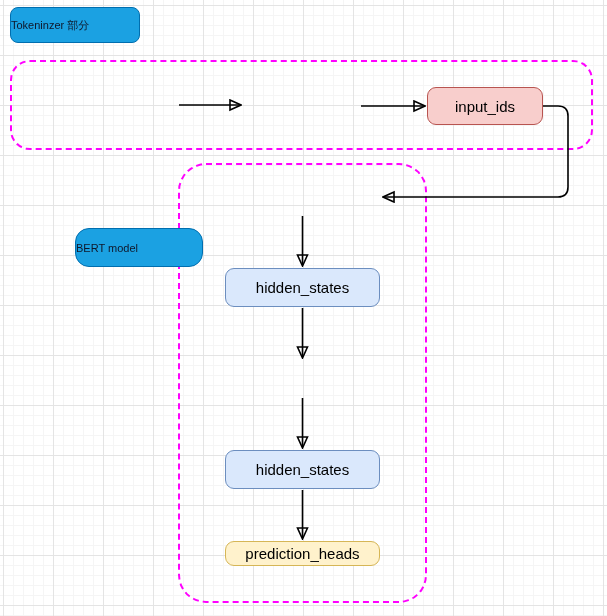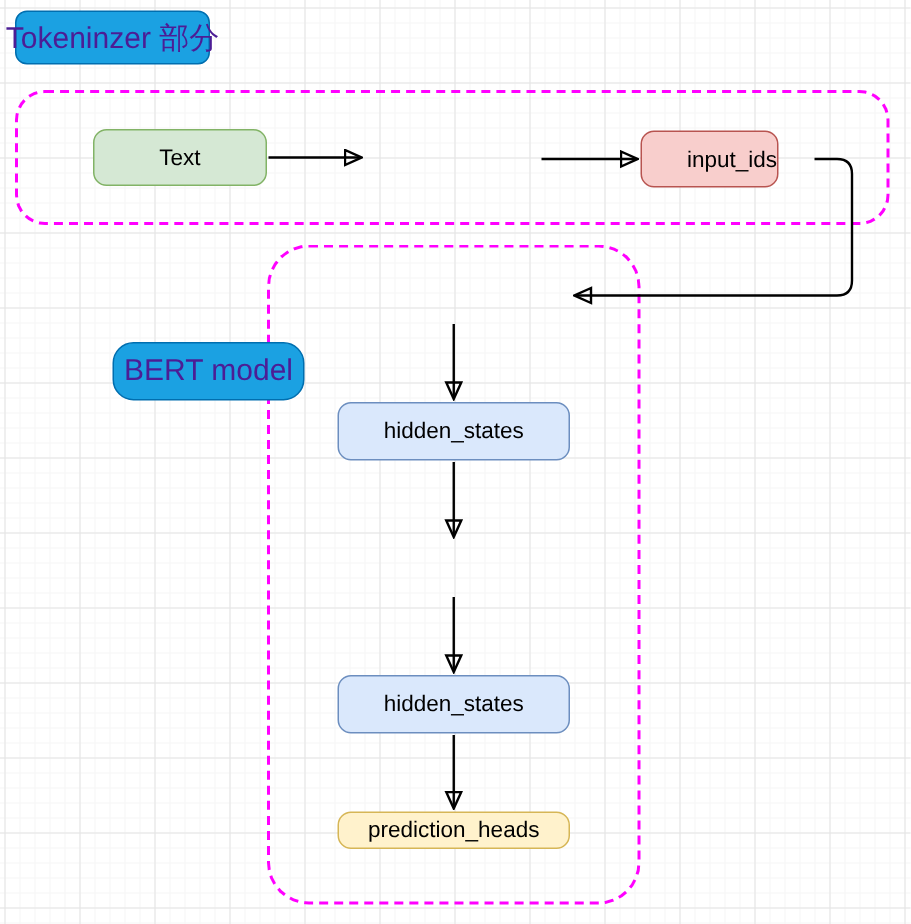--- a/index.html
+++ b/index.html
@@ -22,45 +22,45 @@
   }
   .node, .badge, .container { position: absolute; box-sizing: border-box; }
   .node {
     display: flex; align-items: center; justify-content: center;
     border-radius: 9px;
     border: 1.6px solid #000;
     font-size: 15px; color: #000;
     white-space: nowrap;
   }
   .badge {
-    display: flex; align-items: center; justify-content: center;
+    display: flex; align-items: center; justify-content: flex-start;
     border-radius: 8px;
     background: #1ba1e2;
     border: 1px solid #006eaf;
-    color: #4c1d95;
-    font-size: 20px; font-weight: 500;
+    color: #0f172a;
+    font-size: 11px; font-weight: 500;
     white-space: nowrap;
     z-index: 3;
   }
   .container {
     border: 2px dashed #ff00ff;
     background: transparent;
     z-index: 1;
   }
   .node { z-index: 2; }
   .green  { background: #d5e8d4; border-color: #82b366; }
   .yellow { background: #fff2cc; border-color: #d6b656; }
   .red    { background: #f8cecc; border-color: #b85450; }
   .blue   { background: #dae8fc; border-color: #6c8ebf; }
 
   #badge-tokenizer   { left: 10px;  top: 7px;   width: 130px; height: 36px; }
   #container-tokenizer { left: 10px; top: 60px; width: 583px; height: 90px; border-radius: 20px; }
   #node-text         { left: 62px;  top: 86px;  width: 116px; height: 38px; }
   #node-tokenizer    { left: 243px; top: 87px;  width: 117px; height: 38px; }
-  #node-input-ids    { left: 427px; top: 87px;  width: 92px; height: 38px; justify-content: flex-end; }
+  #node-input-ids    { left: 427px; top: 87px;  width: 116px; height: 38px; }
   #container-bert    { left: 178px; top: 163px; width: 249px; height: 440px; border-radius: 28px; }
   #badge-bert        { left: 75px;  top: 228px; width: 128px; height: 39px; border-radius: 14px; }
   #node-embedding    { left: 225px; top: 177px; width: 155px; height: 38px; }
   #node-hidden-1     { left: 225px; top: 268px; width: 155px; height: 39px; }
   #node-encoder      { left: 223px; top: 360px; width: 157px; height: 37px; }
   #node-hidden-2     { left: 225px; top: 450px; width: 155px; height: 39px; }
   #node-prediction   { left: 225px; top: 541px; width: 155px; height: 25px; }
 
   svg.connectors {
     position: absolute; left: 0; top: 0;
@@ -78,23 +78,20 @@
   <div class="container" id="container-tokenizer"></div>
   <div class="container" id="container-bert"></div>
 
   <div class="badge" id="badge-tokenizer">
     <span>Tokeninzer 部分</span>
   </div>
   <div class="badge" id="badge-bert">
     <span>BERT model</span>
   </div>
 
-  <div class="node green" id="node-text">
-    <span>Text</span>
-  </div>
   <div class="node red" id="node-input-ids">
     <span>input_ids</span>
   </div>
   <div class="node blue" id="node-hidden-1">
     <span>hidden_states</span>
   </div>
   <div class="node blue" id="node-hidden-2">
     <span>hidden_states</span>
   </div>
   <div class="node yellow" id="node-prediction">

